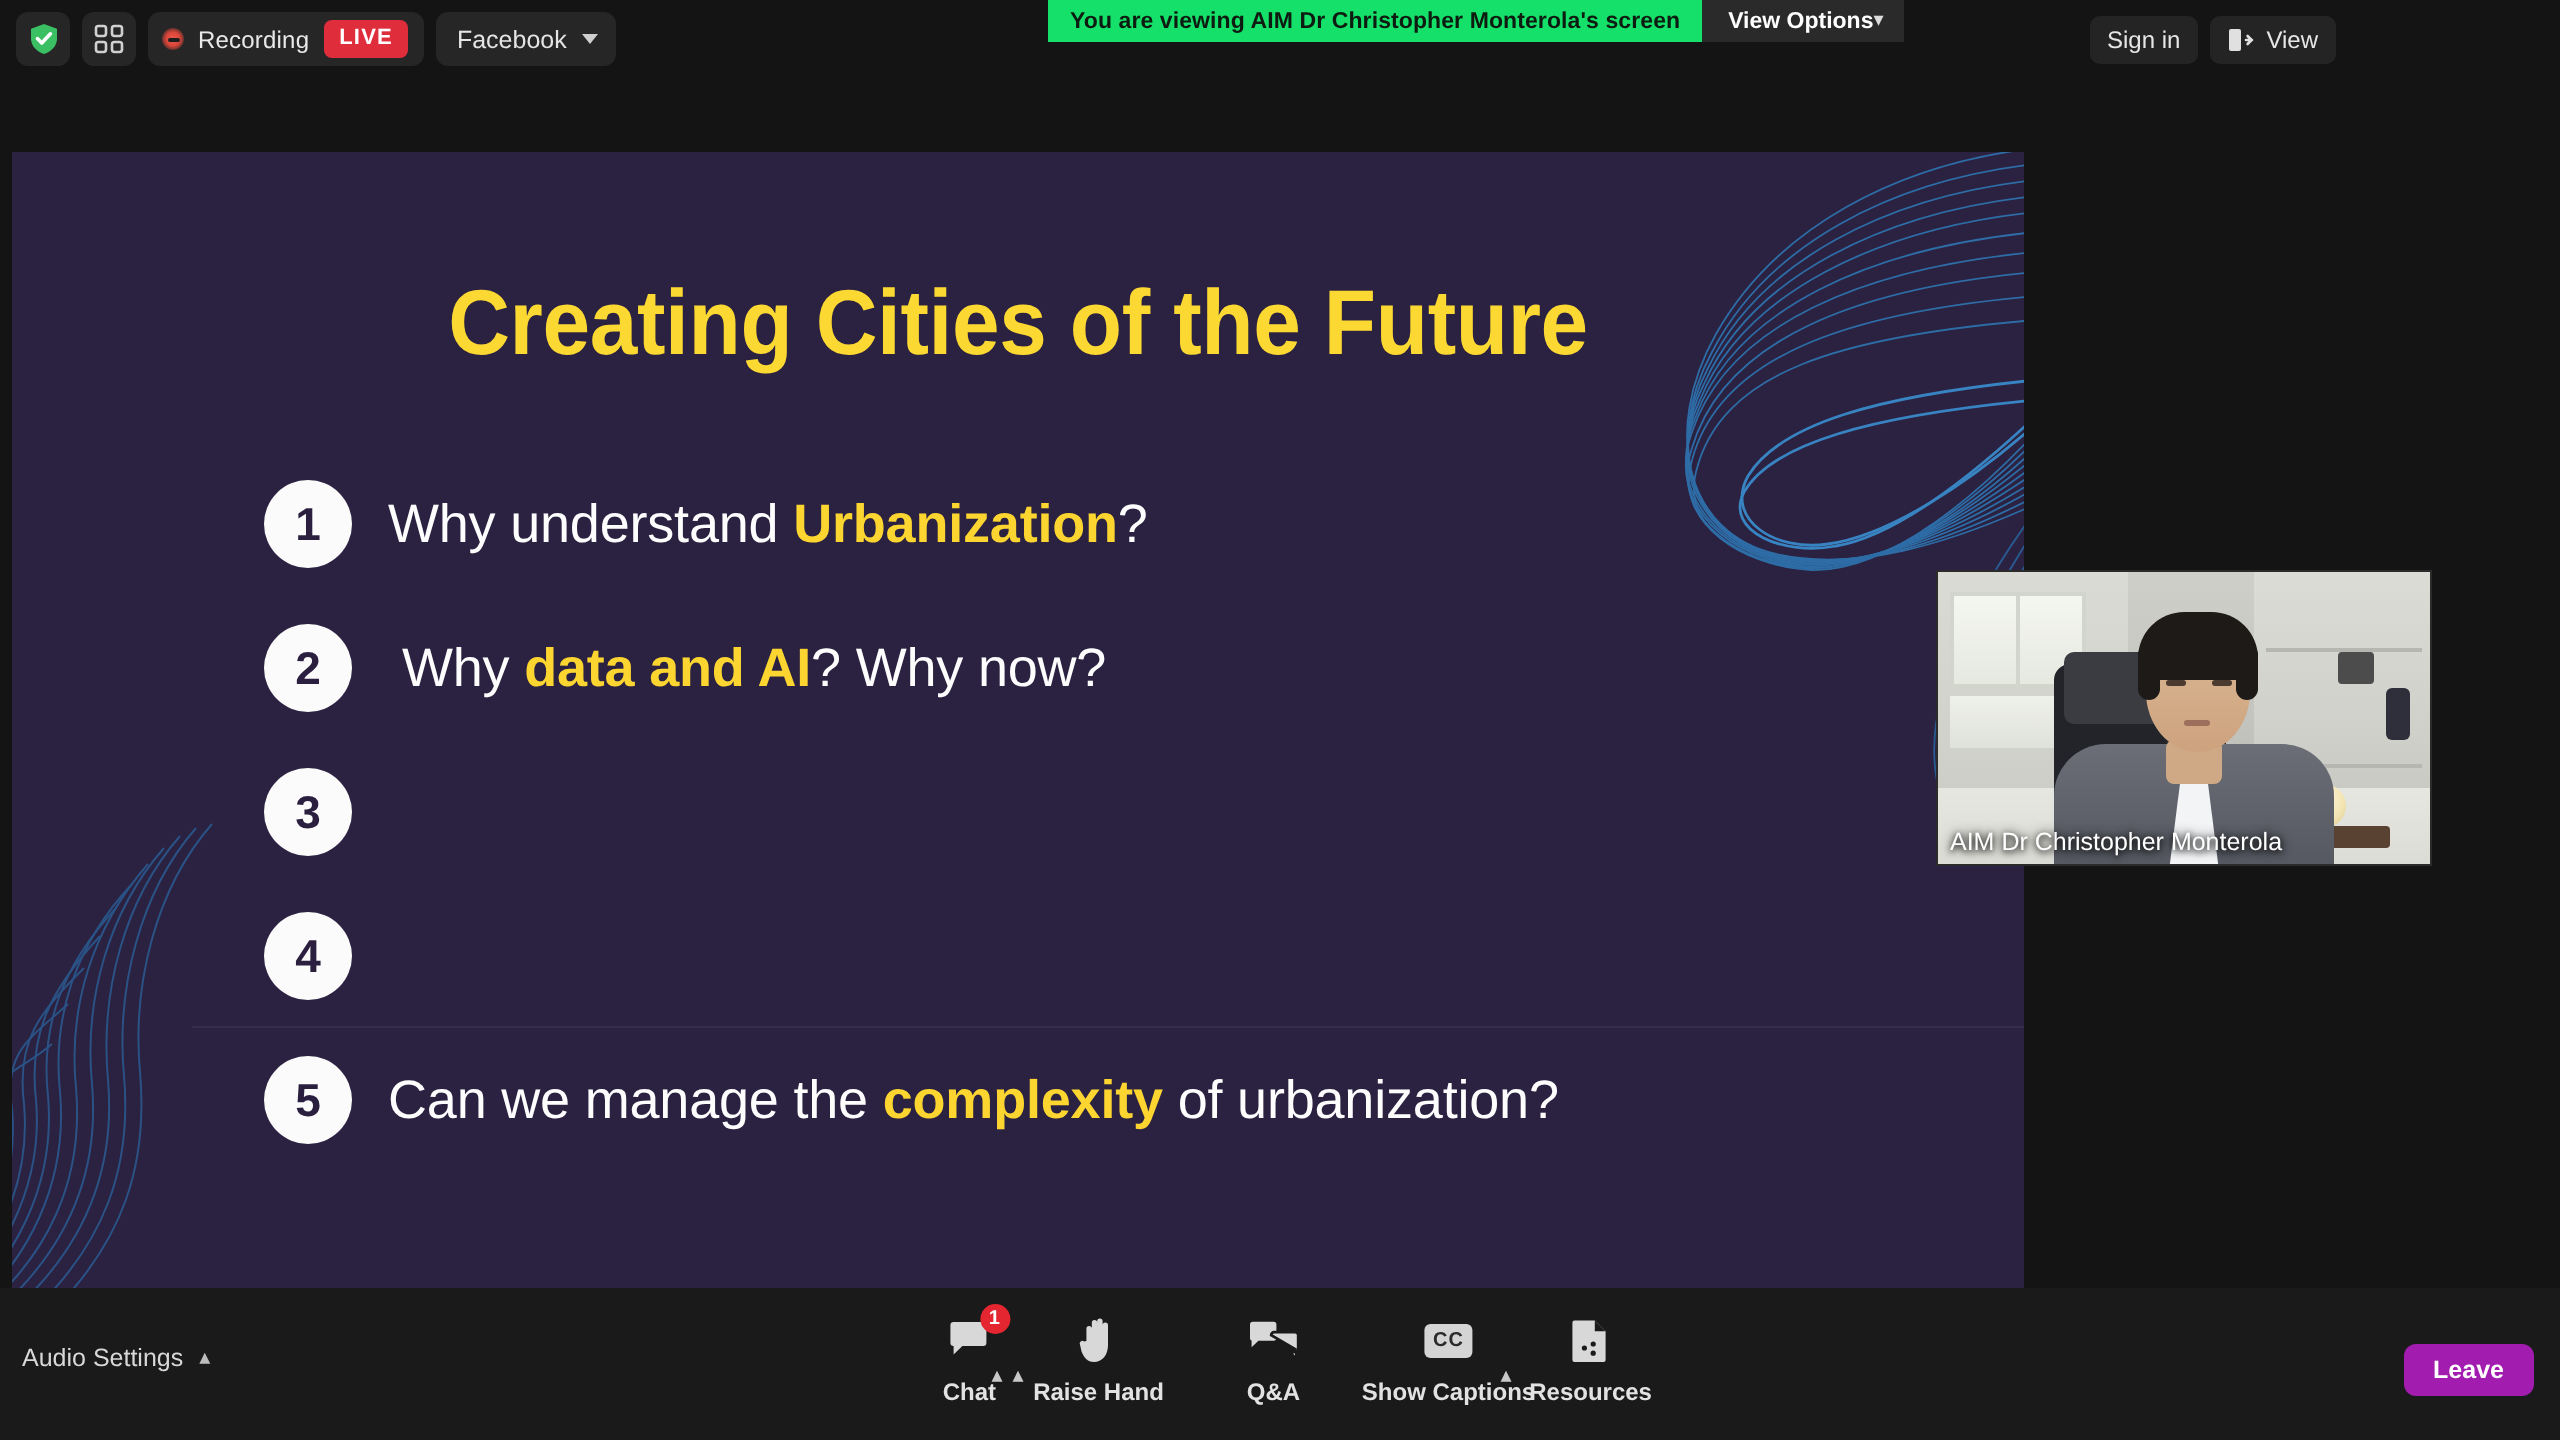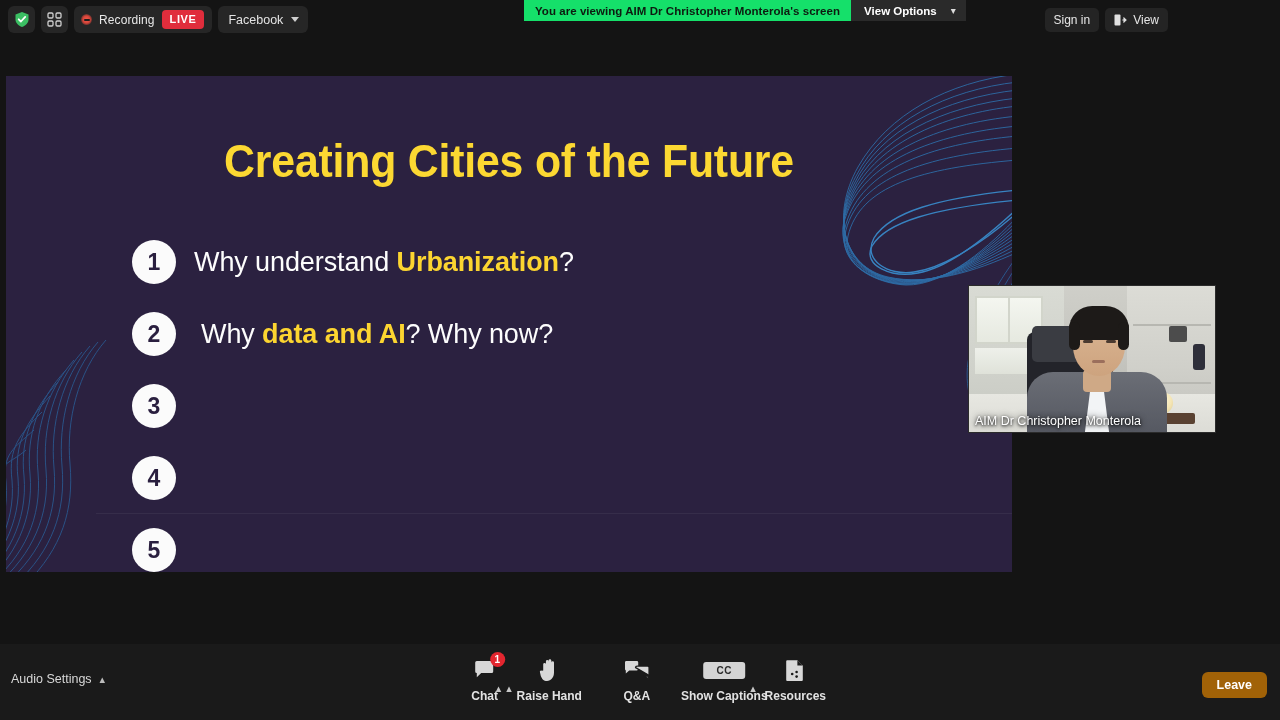--- a/index.html
+++ b/index.html
@@ -51,38 +51,38 @@
 
   #topbar-center {
     position: absolute; left: 524px; top: 0px;
     display: flex; align-items: stretch; height: 21px;
   }
   #screen-banner {
     background: #15e06a; color: #0d1b10; font-size: 11.5px; font-weight: bold;
     display: flex; align-items: center; padding: 0 11px; letter-spacing: .05px;
   }
   #view-options {
-    background: #2a2a2a; display: flex; align-items: center; gap: 14px;
+    background: #2a2a2a; display: flex; align-items: center; 
     padding: 0 10px 0 13px; cursor: pointer;
   }
   #view-options .vo-label { color: #fff; font-size: 11.5px; font-weight: bold; }
   .chev-sm { color: #dcdcdc; font-size: 10px; line-height: 10px; }
 
   #topbar-right {
     position: absolute; right: 8px; top: 8px; display: flex; align-items: center; gap: 6px;
   }
   .tr-btn {
     display: flex; align-items: center; gap: 6px; height: 24px;
     padding: 0 9px; border-radius: 5px; background: #242424; cursor: pointer;
   }
   .tr-btn .lbl { font-size: 12px; color: #e6e6e6; }
 
   
   #slide {
-    position: absolute; left: 6px; top: 76px; width: 1006px; height: 496px;
+    position: absolute; left: 6px; top: 76px; width: 1006px; height: 568px;
     background: #2b2140; overflow: hidden;
   }
   #slide-deco-right { position: absolute; right: -6px; top: -4px; width: 240px; height: 360px; opacity: .95; }
   #slide-deco-left { position: absolute; left: -20px; bottom: -12px; width: 180px; height: 250px; opacity: .85; }
 
   #slide-title {
     position: absolute; left: 0; top: 58px; width: 100%;
     text-align: center; color: #fcd832;
     font-family: "Liberation Sans Narrow", "Liberation Sans", sans-serif;
     font-weight: bold; font-size: 46px; letter-spacing: -0.2px;
@@ -191,26 +191,26 @@
   .ctrl.wide { width: 96px; }
   .badge {
     position: absolute; top: -5px; right: -9px; min-width: 15px; height: 15px;
     border-radius: 8px; background: #e3262f; color: #fff; font-size: 10px; font-weight: bold;
     display: flex; align-items: center; justify-content: center; padding: 0 4px;
   }
   .arrow-up {
     position: absolute; top: 20px; color: #c8c8c8; font-size: 11px; line-height: 11px;
   }
   .cc-box {
-    width: 42px; height: 17px; border-radius: 3px; background: #d4d4d4; color: #2a2a2a;
+    width: 24px; height: 17px; border-radius: 3px; background: #d4d4d4; color: #2a2a2a;
     font-size: 10px; font-weight: bold; display:flex; align-items:center; justify-content:center;
     letter-spacing: .5px;
   }
   #leave-btn {
-    position: absolute; right: 13px; top: 28px; background: #a16207; color: #fff;
+    position: absolute; right: 13px; top: 28px; background: #a21caf; color: #fff;
     font-size: 12.5px; font-weight: bold; padding: 6px 15px; border-radius: 6px;
     border: none; cursor: pointer; font-family: "Liberation Sans", sans-serif;
   }
 </style>
 </head>
 <body>
 
 <div id="app">
 
   <div id="topbar">
@@ -332,20 +332,21 @@
       <div class="bullet">
         <div class="num-circle">3</div>
       </div>
 
       <div class="bullet sep">
         <div class="num-circle">4</div>
       </div>
 
       <div class="bullet">
         <div class="num-circle">5</div>
+        <div class="bullet-text"><span>Can we manage the </span><b>complexity</b><span> of urbanization?</span></div>
       </div>
 
     </div>
   </div>
 
   <div id="video-divider">
       <span></span>
     </div>
 
   <div id="video-thumb">

